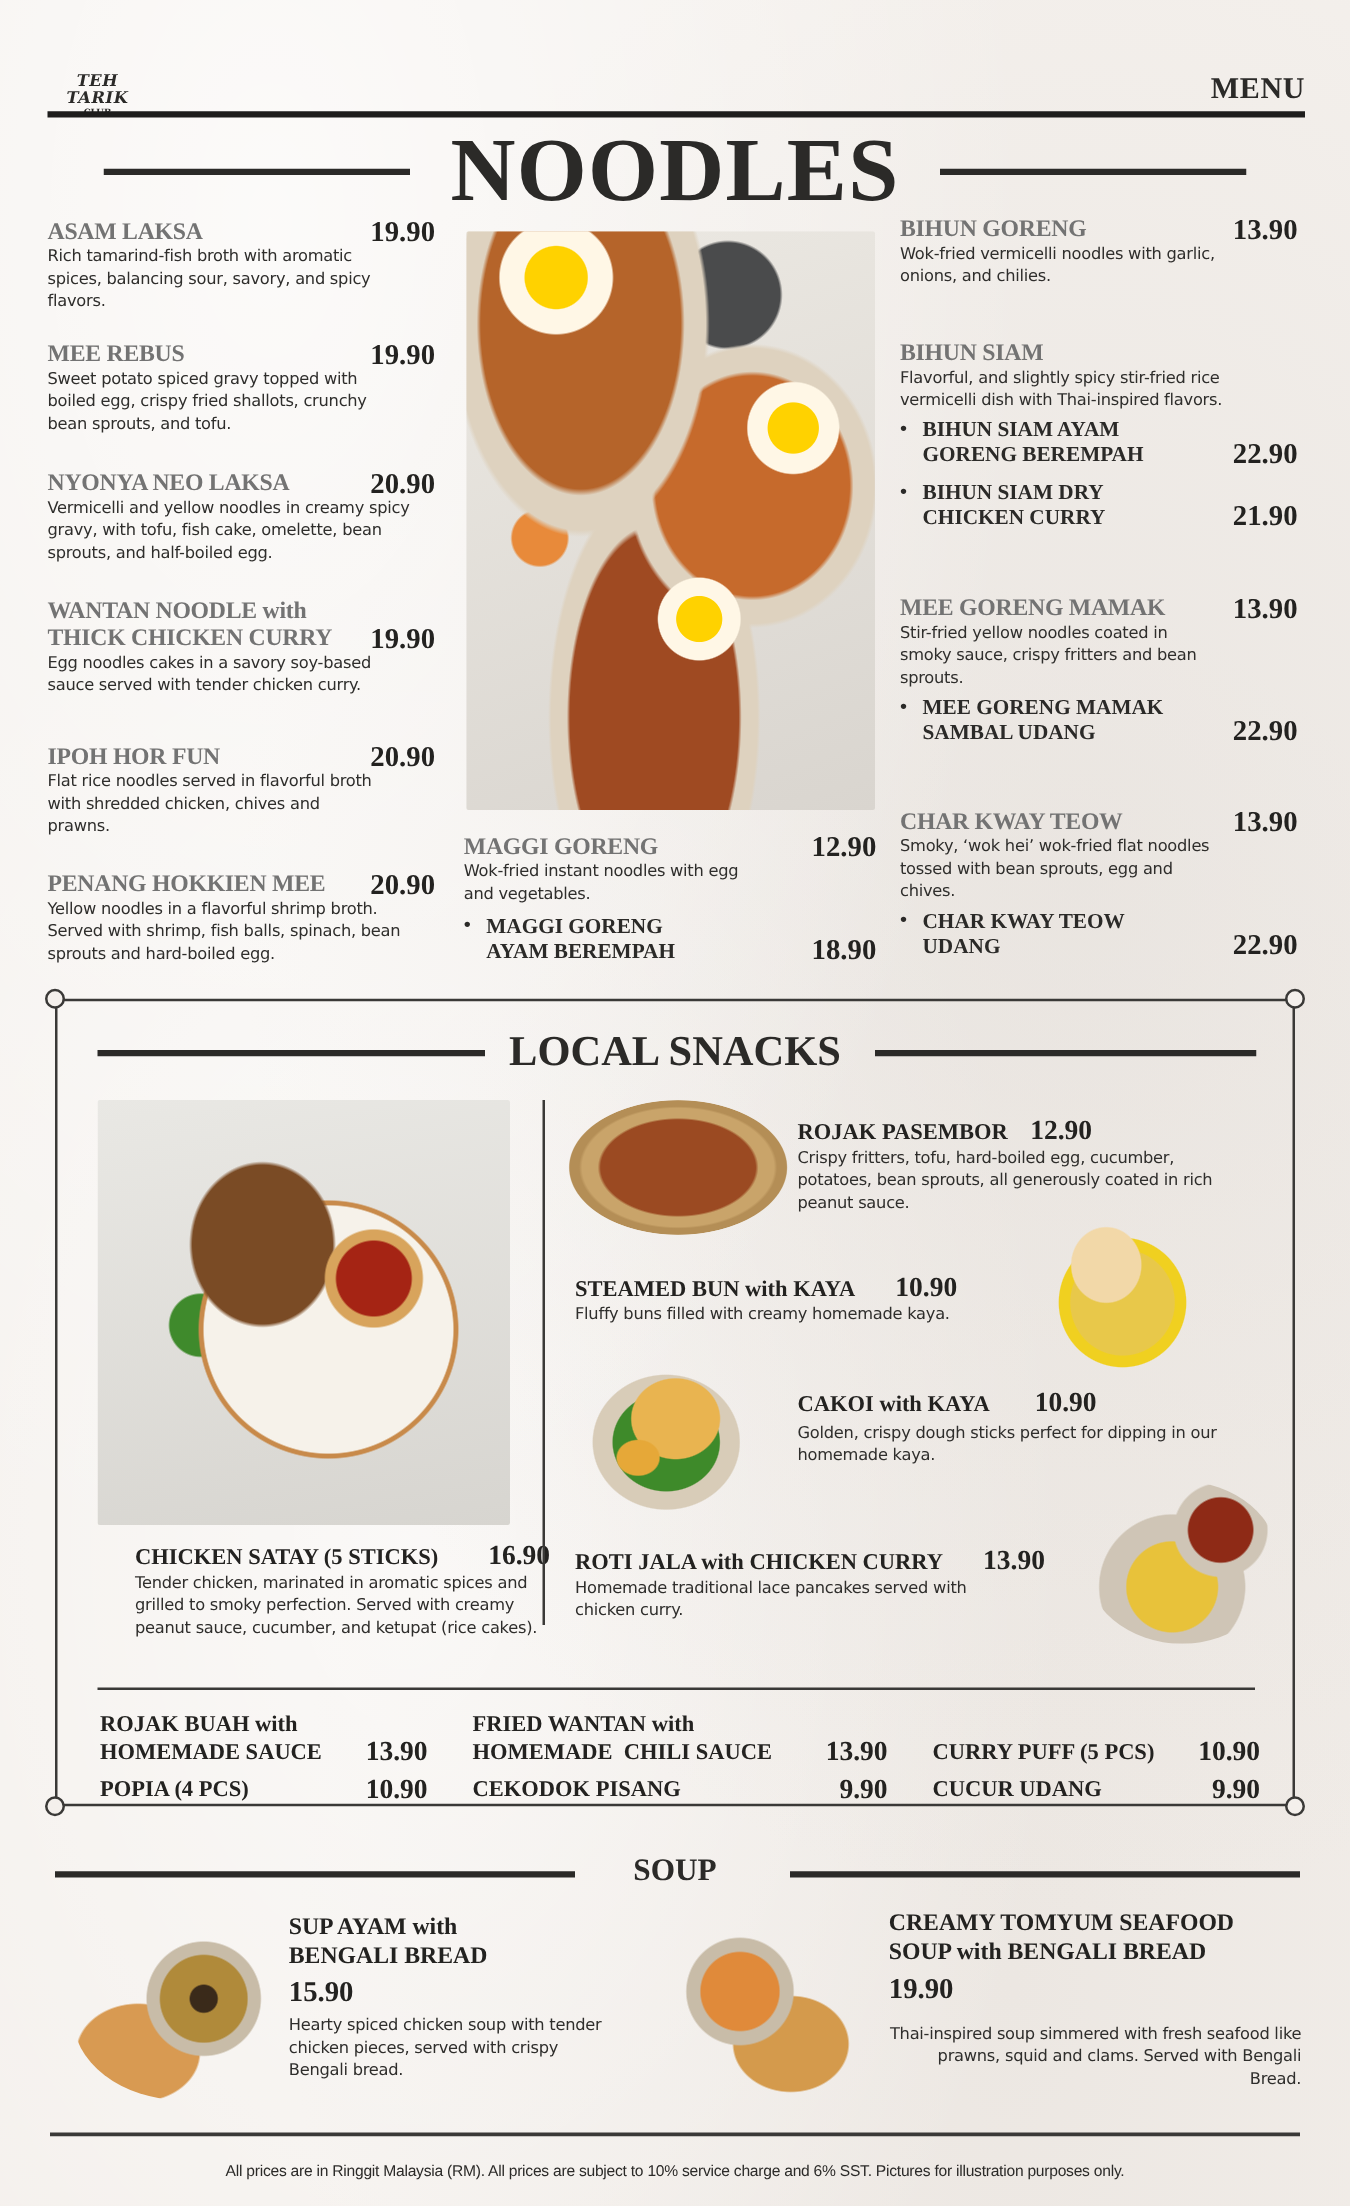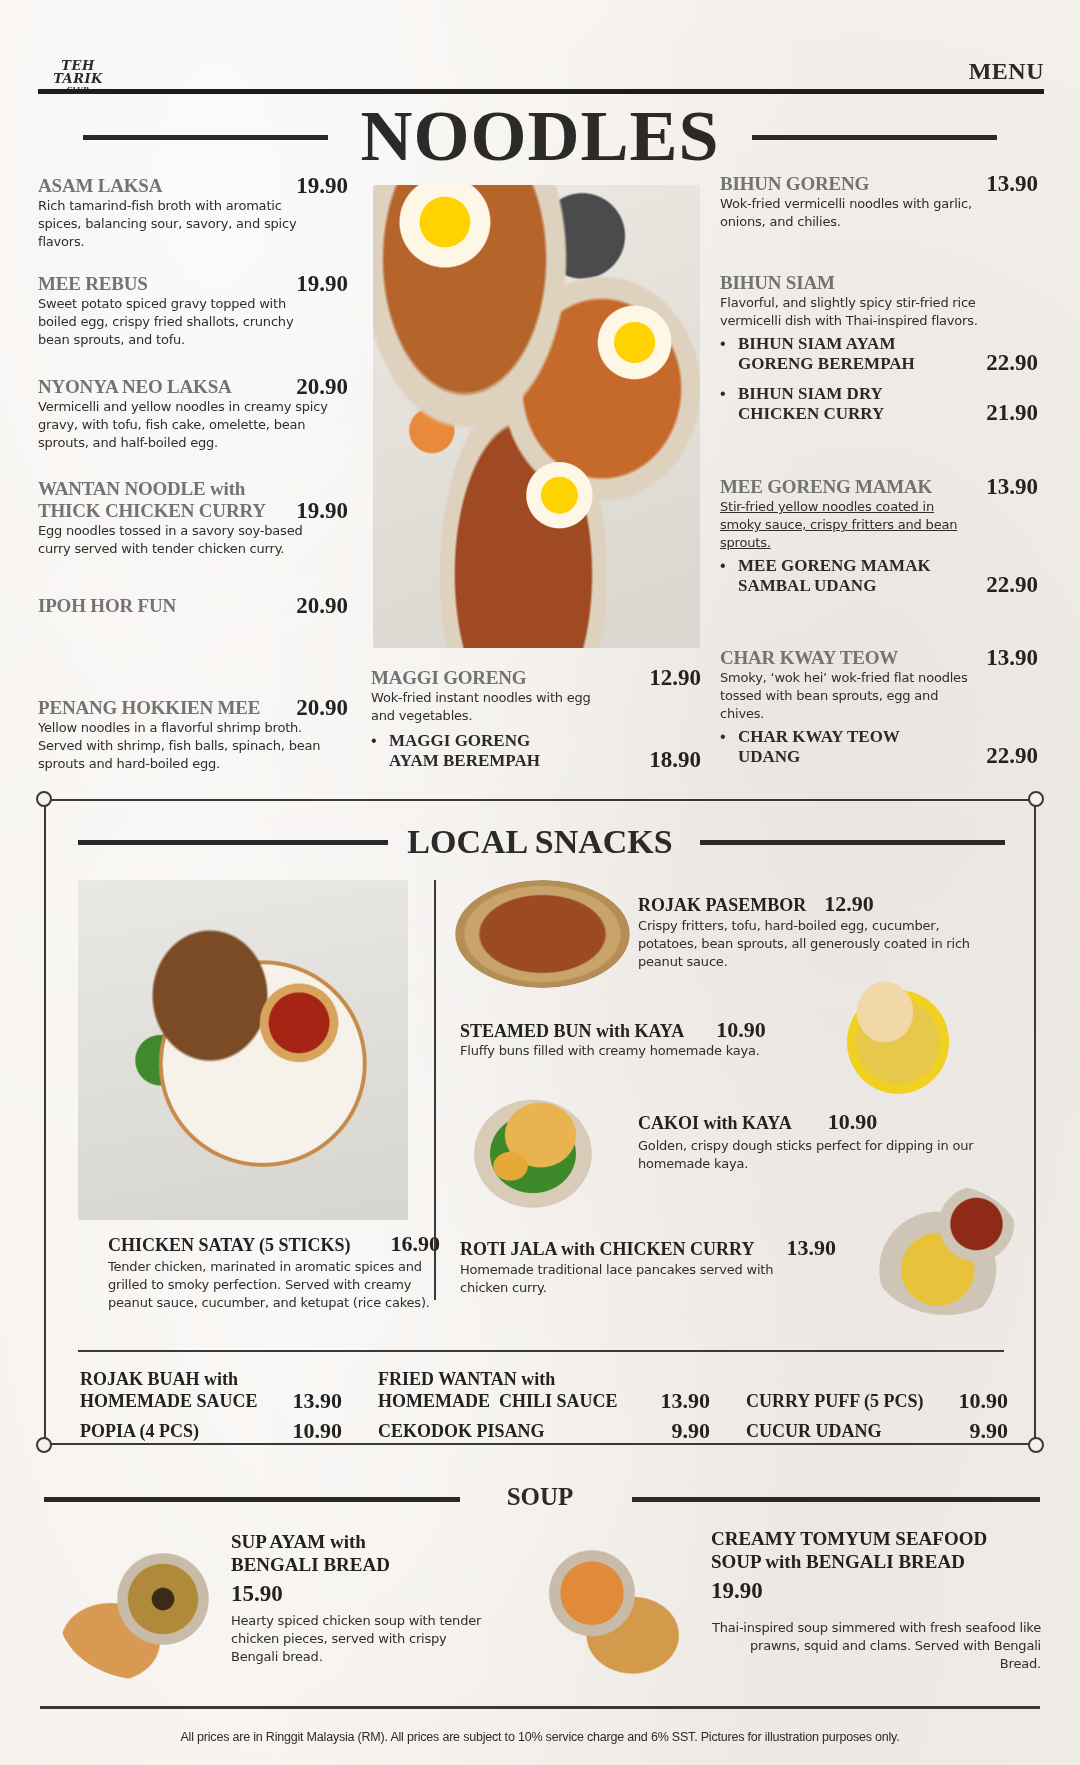--- a/index.html
+++ b/index.html
@@ -117,27 +117,28 @@
       <span class="item-price">20.90</span>
     </div>
   <div class="item-desc" style="width:310px;">Vermicelli and yellow noodles in creamy spicy gravy, with tofu, fish cake, omelette, bean sprouts, and half-boiled egg.</div>
 </div>
 <div class="abs" style="left:38px; top:478px; width:310px;">
   <div class="item-name">WANTAN NOODLE with</div>
   <div style="display:flex; justify-content:space-between;">
       <span class="item-name">THICK CHICKEN CURRY</span>
       <span class="item-price">19.90</span>
     </div>
-  <div class="item-desc" style="width:270px;">Egg noodles tossed in a savory soy-based curry served with tender chicken curry.</div>
+  <div class="item-desc" style="width:270px;">Egg noodles cakes in a savory soy-based sauce served with tender chicken curry.</div>
 </div>
 <div class="abs" style="left:38px; top:595px; width:310px;">
   <div style="display:flex; justify-content:space-between;">
       <span class="item-name">IPOH HOR FUN</span>
       <span class="item-price">20.90</span>
     </div>
+  <div class="item-desc" style="width:265px;">Flat rice noodles served in flavorful broth with shredded chicken, chives and prawns.</div>
 </div>
 <div class="abs" style="left:38px; top:697px; width:310px;">
   <div style="display:flex; justify-content:space-between;">
       <span class="item-name">PENANG HOKKIEN MEE</span>
       <span class="item-price">20.90</span>
     </div>
   <div class="item-desc" style="width:310px;">Yellow noodles in a flavorful shrimp broth. Served with shrimp, fish balls, spinach, bean sprouts and hard-boiled egg.</div>
 </div>
 
 <div class="abs photo noodle-photo"></div>
@@ -188,21 +189,21 @@
         </div>
       </div>
     <span class="item-price">21.90</span>
   </div>
 </div>
 <div class="abs" style="left:720px; top:476px; width:318px;">
   <div style="display:flex; justify-content:space-between;">
       <span class="item-name">MEE GORENG MAMAK</span>
       <span class="item-price">13.90</span>
     </div>
-  <div class="item-desc" style="width:255px;text-decoration:underline;">Stir-fried yellow noodles coated in smoky sauce, crispy fritters and bean sprouts.</div>
+  <div class="item-desc" style="width:255px;">Stir-fried yellow noodles coated in smoky sauce, crispy fritters and bean sprouts.</div>
   <div class="sub" style="margin-top:4px; justify-content:space-between; align-items:flex-end;">
     <div style="display:flex;">
         <span class="bullet">•</span>
         <div>
           <div class="name">MEE GORENG MAMAK</div>
           <div class="name">SAMBAL UDANG</div>
         </div>
       </div>
     <span class="item-price">22.90</span>
   </div>

